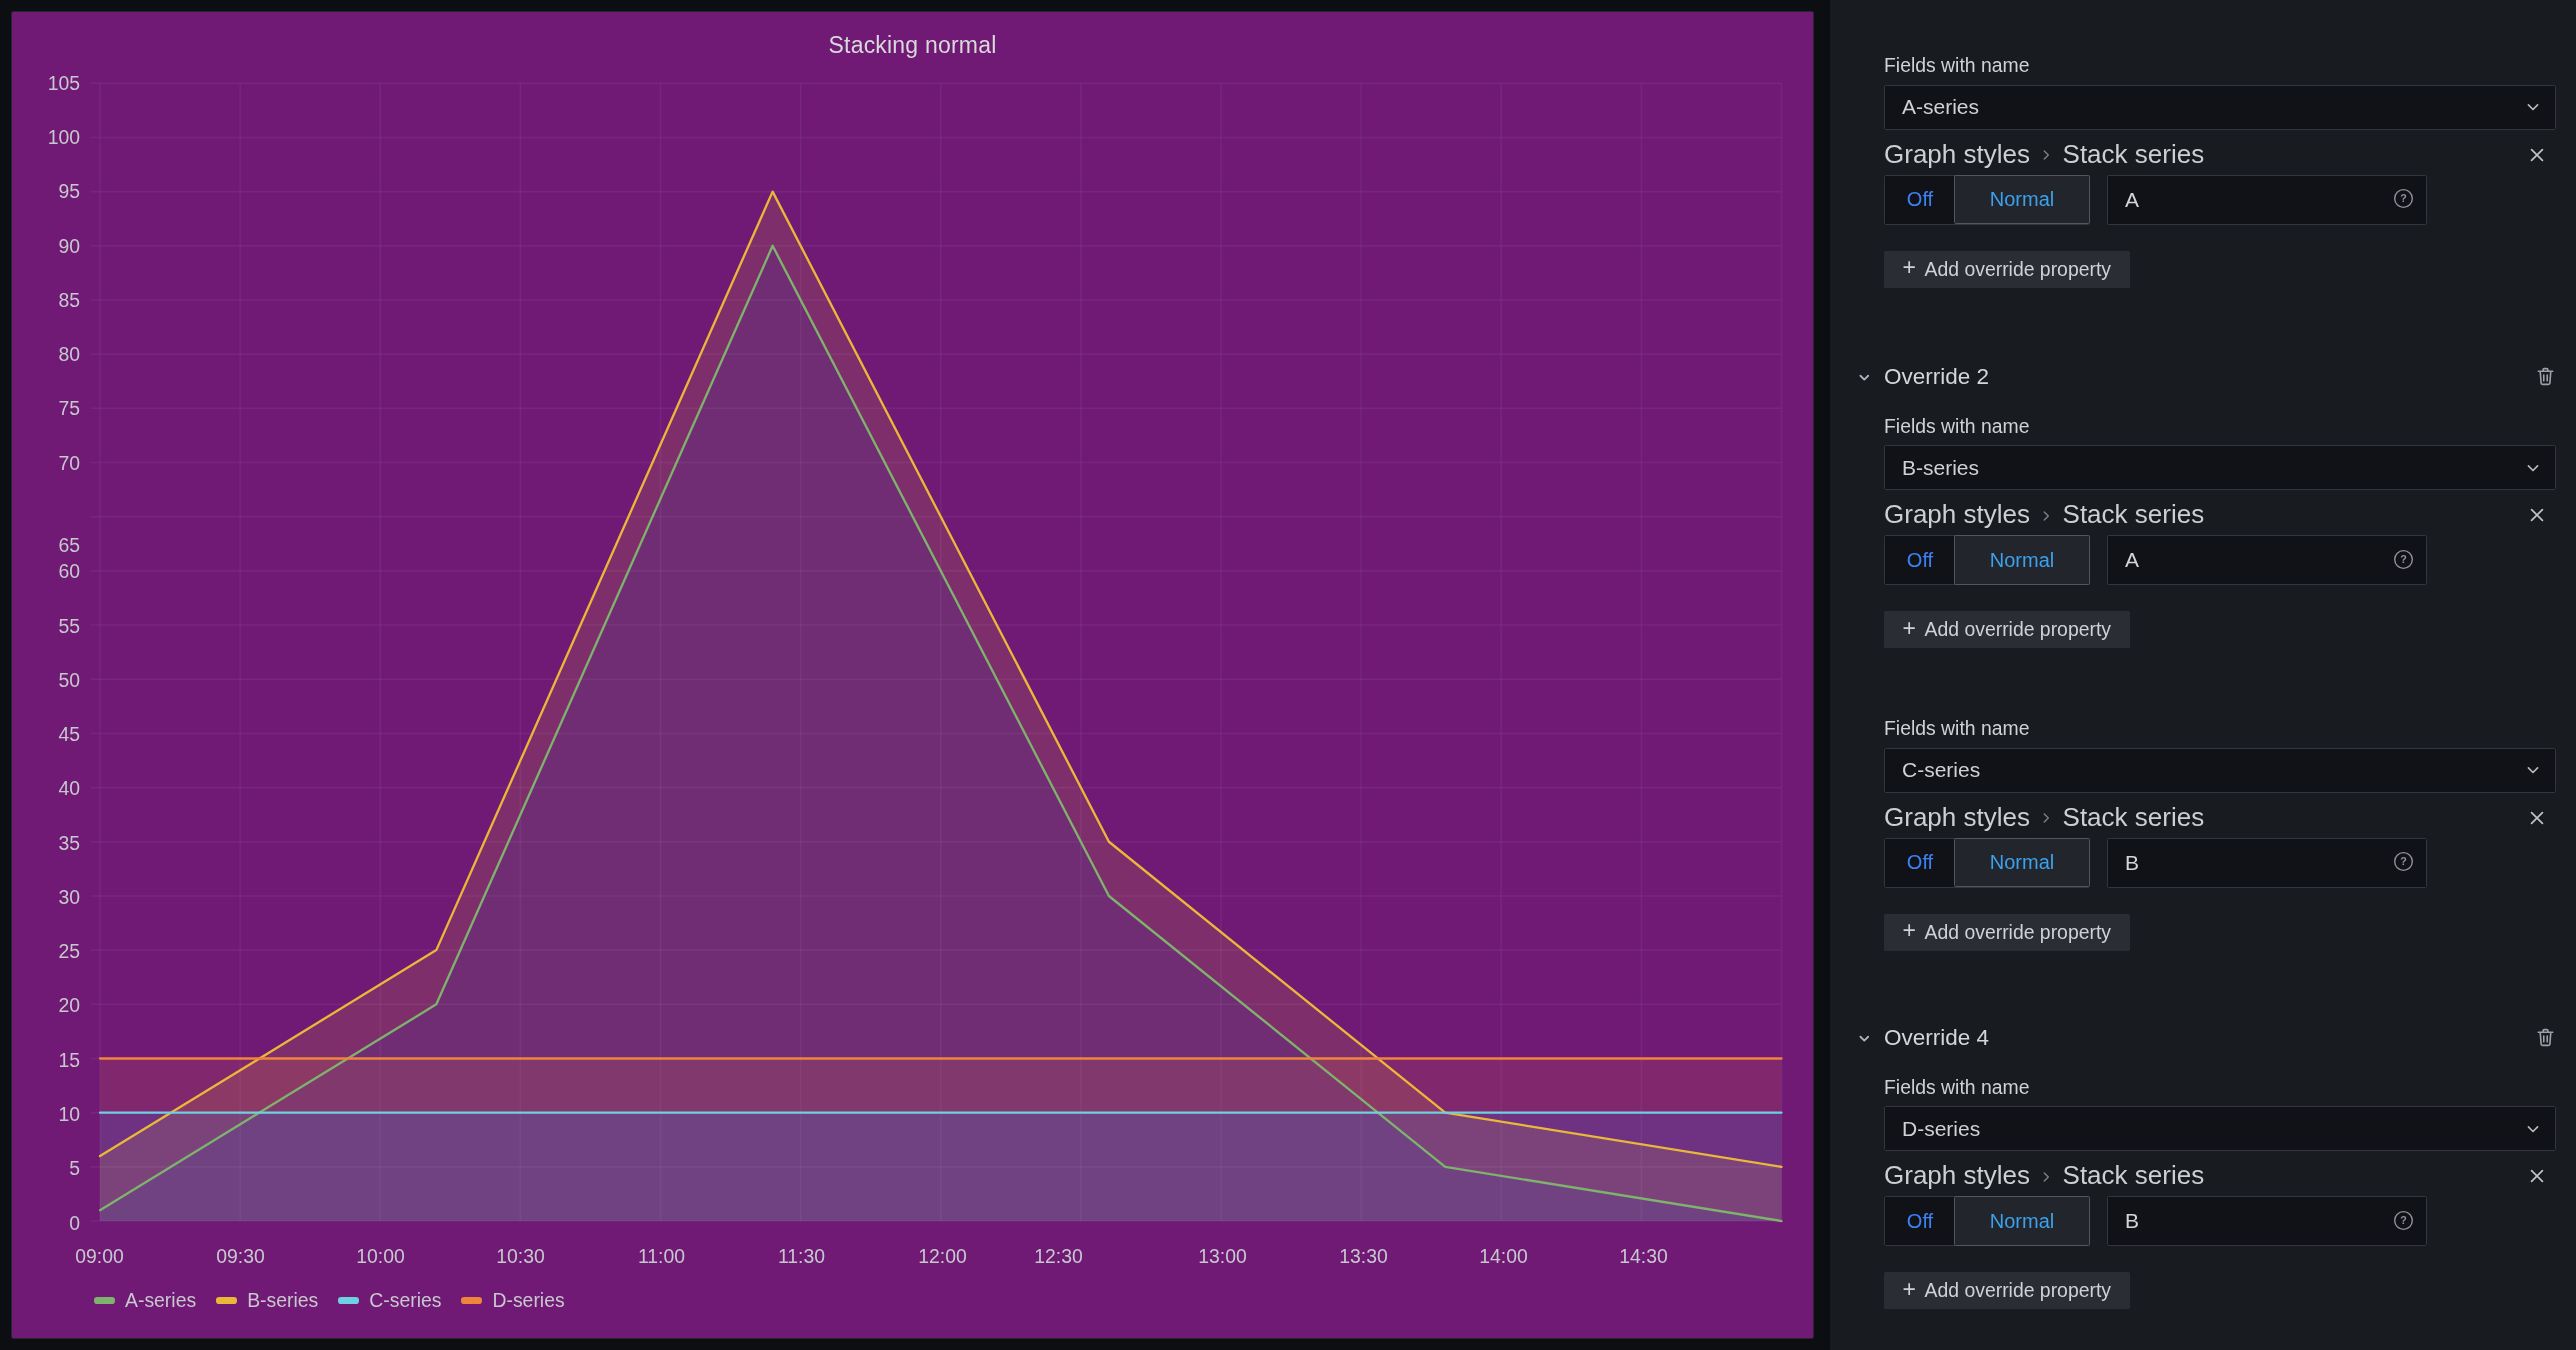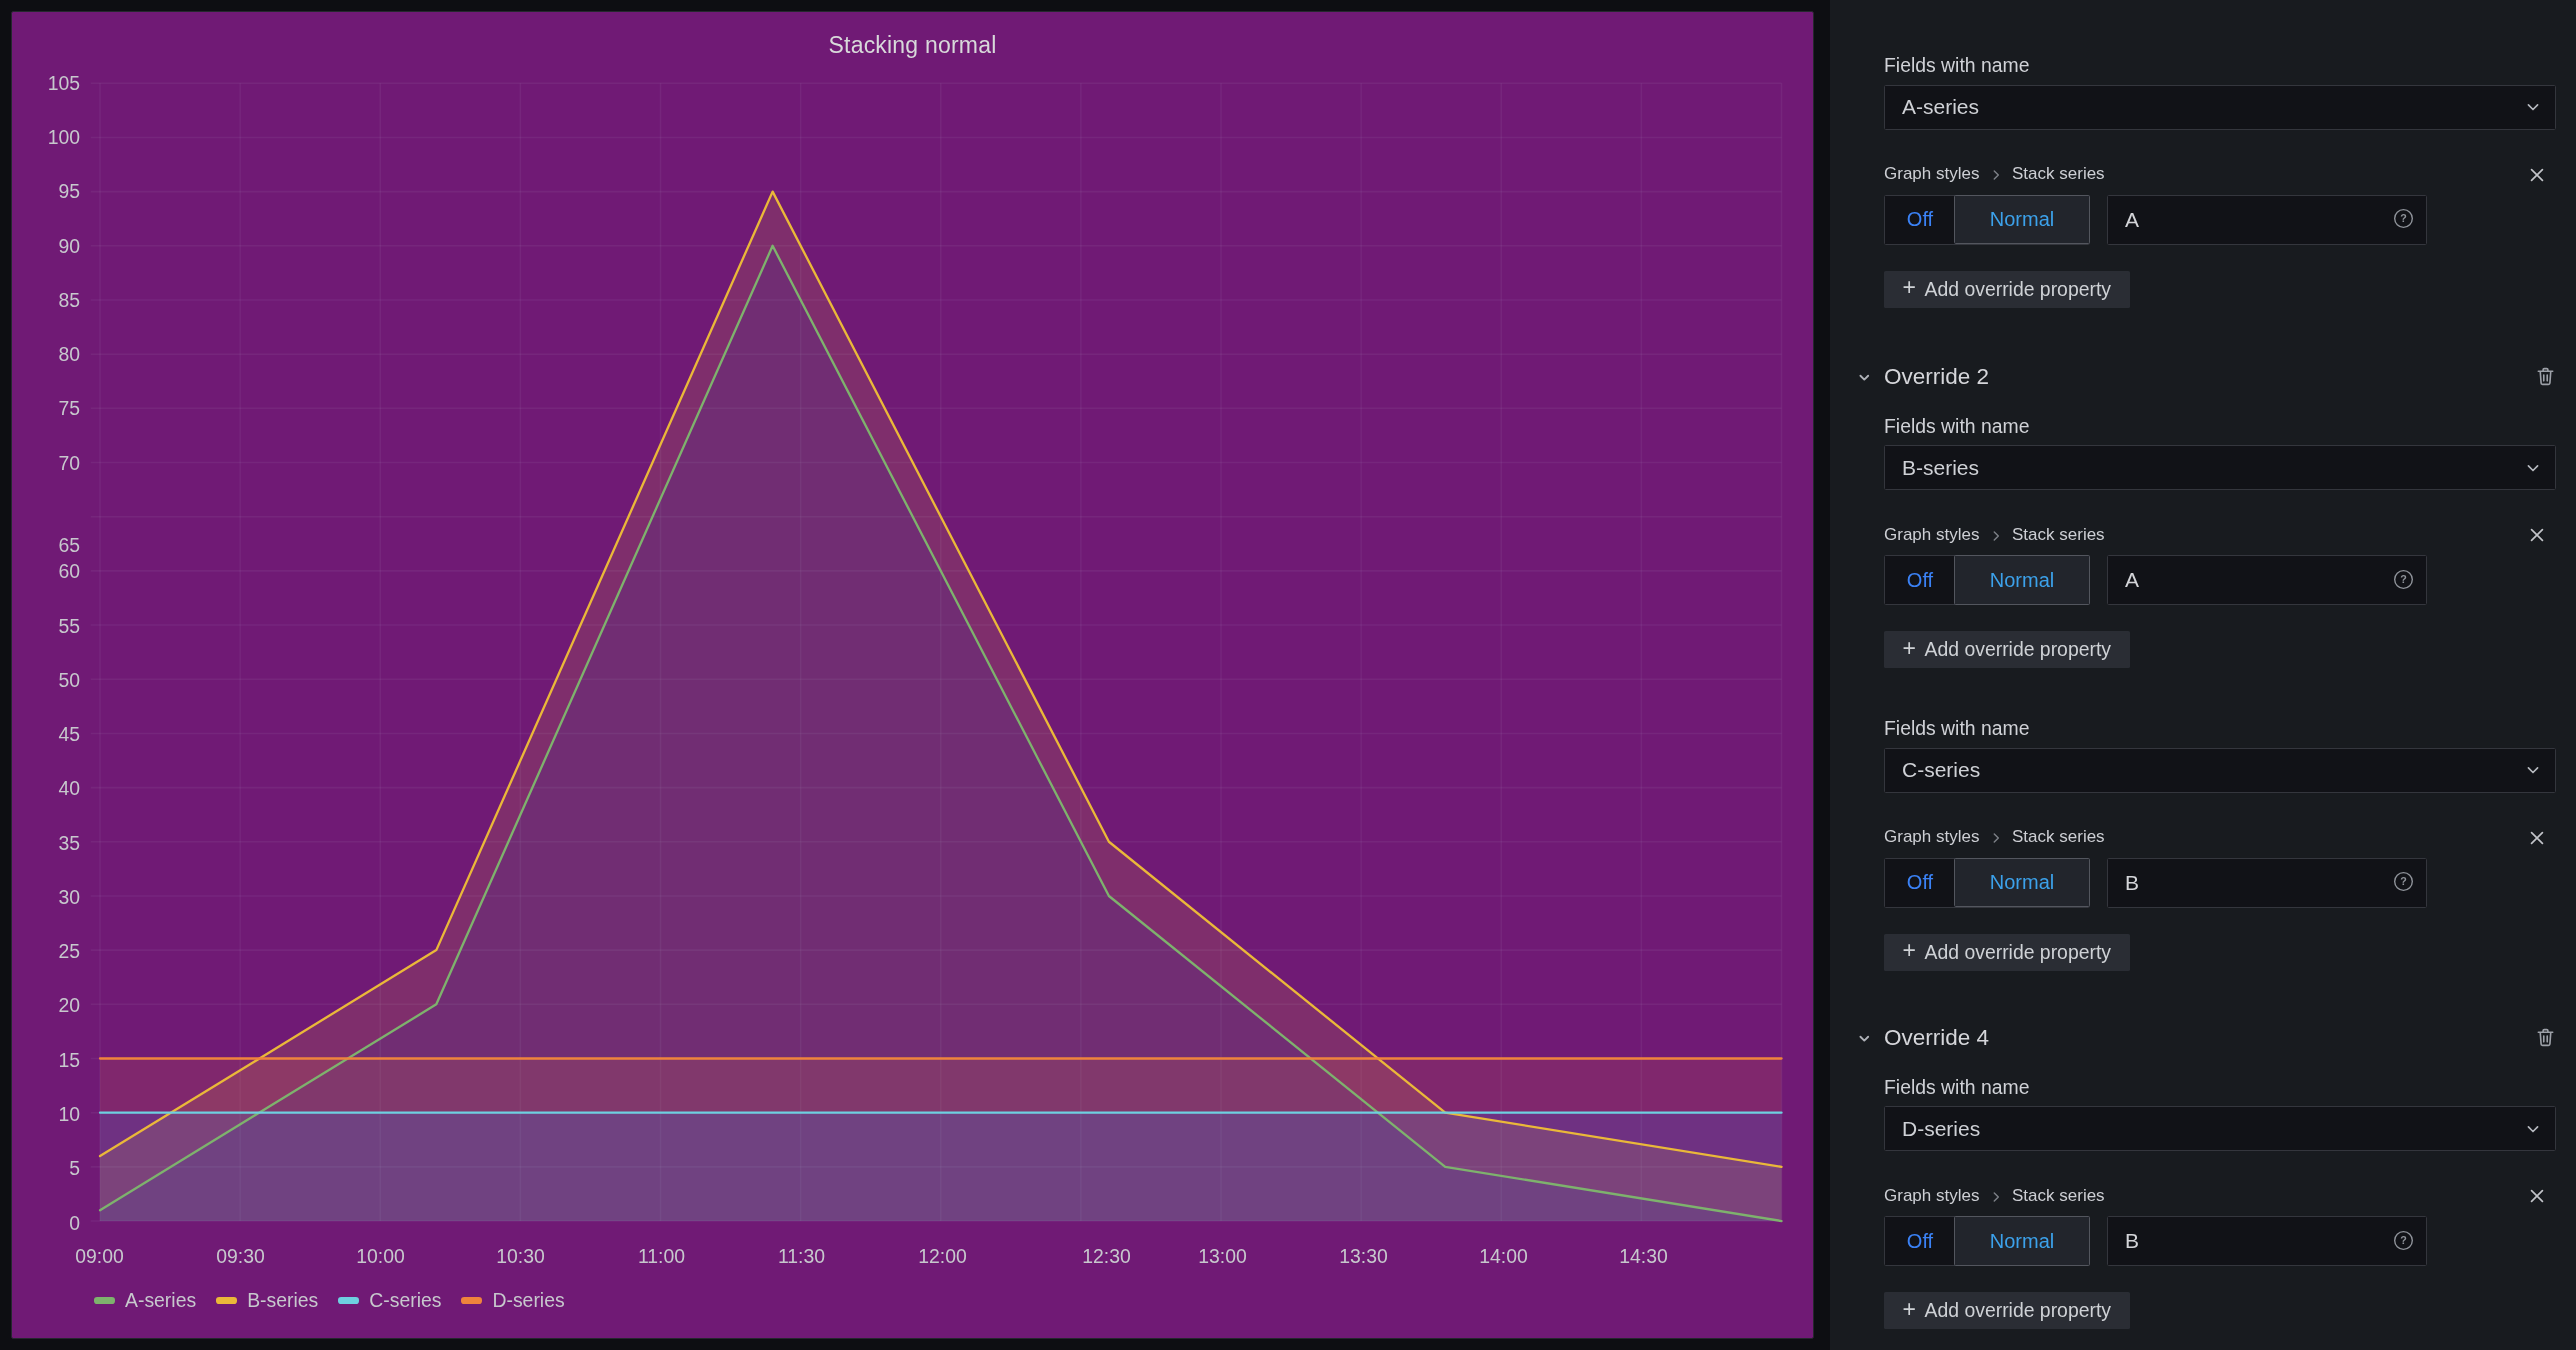--- a/index.html
+++ b/index.html
@@ -50,22 +50,22 @@
     color:#9DA1A8;padding:0;cursor:pointer;display:flex;align-items:center;justify-content:center;
   }
   .field-label{margin-top:23px;height:23px;line-height:23px;font-size:19.4px;font-weight:500;color:#D0D2D7;}
   .select{
     margin-top:7.8px;height:45px;background:#111217;border:0.8px solid #34363D;border-radius:1.6px;
     display:flex;align-items:center;padding:0 17px;position:relative;box-sizing:border-box;cursor:pointer;
   }
   .select-value{font-size:21px;color:#CFD1D6;}
   .select-chev{position:absolute;right:12.4px;top:11.6px;color:#B6B9BF;}
   .prop-row{
-    margin-top:32px;height:25px;display:flex;align-items:center;position:relative;
-    font-size:17px;font-weight:500;color:#CDCFD4;
+    margin-top:12px;height:25px;display:flex;align-items:center;position:relative;
+    font-size:26px;font-weight:500;color:#CDCFD4;
   }
   .prop-sep{color:#7D8187;margin:1.6px 9.3px 0 9.3px;display:flex;align-items:center;}
   .x-btn{
     position:absolute;right:6.2px;top:0;width:26px;height:26px;border:none;background:none;
     color:#C2C4C9;padding:0;cursor:pointer;display:flex;align-items:center;justify-content:center;
   }
   .control-row{margin-top:7.8px;height:50px;display:flex;align-items:stretch;}
   .radio-group{
     width:206px;display:flex;border:0.8px solid #34363D;border-radius:1.6px;
     background:#111217;box-sizing:border-box;overflow:visible;
@@ -168,21 +168,21 @@
       <div class="y-tick" style="top: 60px;">105</div>
     </div>
   <div id="x-axis">
       <div class="x-tick" style="left: 33px;">09:00</div>
       <div class="x-tick" style="left: 174px;">09:30</div>
       <div class="x-tick" style="left: 314px;">10:00</div>
       <div class="x-tick" style="left: 454px;">10:30</div>
       <div class="x-tick" style="left: 595px;">11:00</div>
       <div class="x-tick" style="left: 735px;">11:30</div>
       <div class="x-tick" style="left: 876px;">12:00</div>
-      <div class="x-tick" style="left: 1040px;">12:30</div>
+      <div class="x-tick" style="left: 992px;">12:30</div>
       <div class="x-tick" style="left: 1156px;">13:00</div>
       <div class="x-tick" style="left: 1297px;">13:30</div>
       <div class="x-tick" style="left: 1437px;">14:00</div>
       <div class="x-tick" style="left: 1577px;">14:30</div>
     </div>
   <div class="legend" id="legend">
       <div class="legend-item">
         <span class="legend-swatch" style="background: rgb(126, 178, 109);"></span>
         <span class="legend-label">A-series</span>
       </div>

